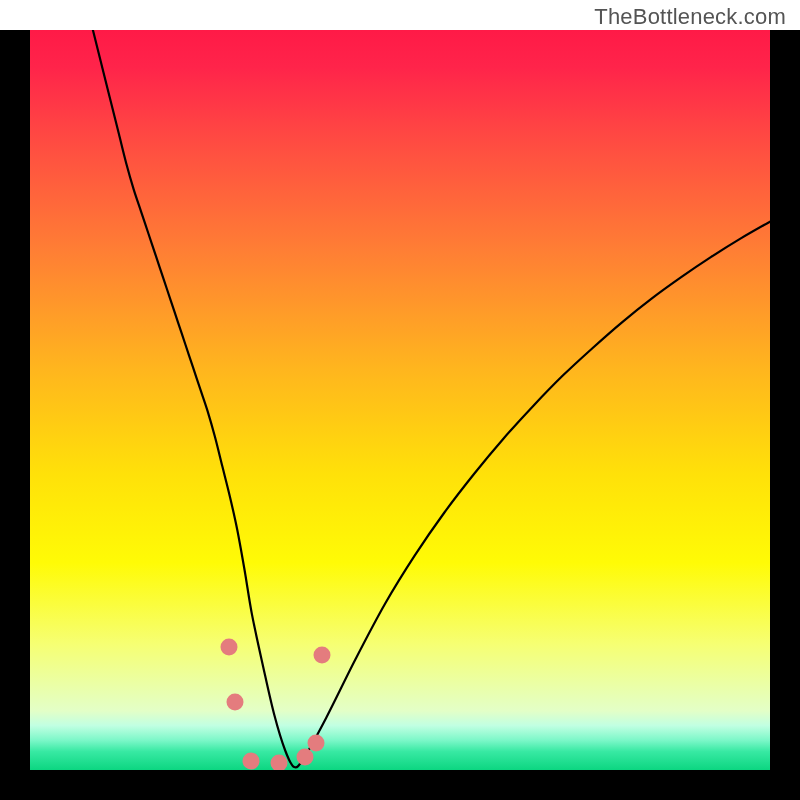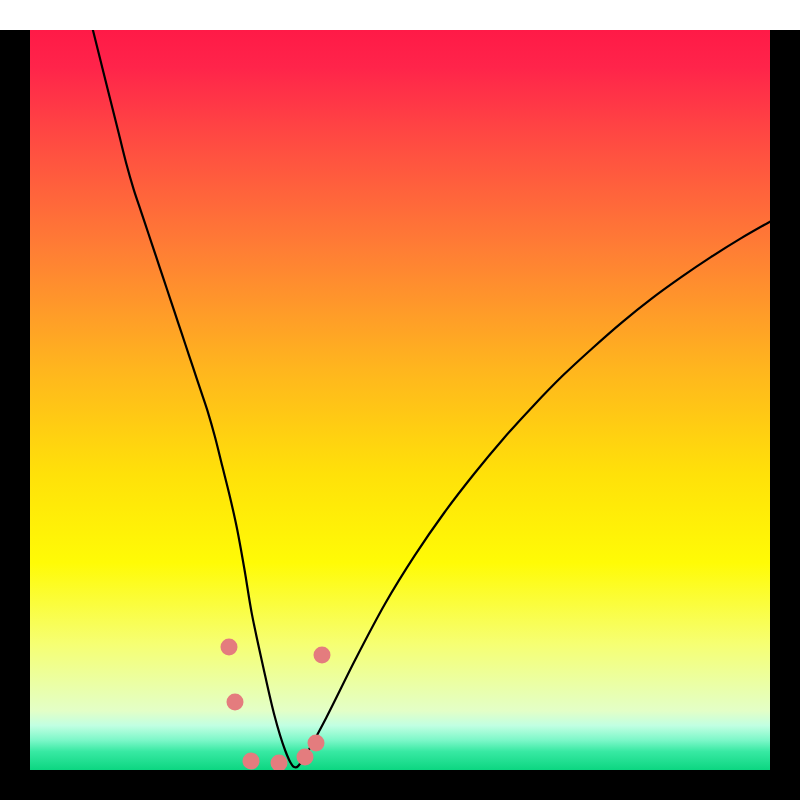--- a/index.html
+++ b/index.html
@@ -61,20 +61,21 @@
     height: 17px;
     background: #e47c7e;
     border-radius: 50%;
     transform: translate(-50%, -50%);
   }
 </style>
 </head>
 <body>
 
 <div class="stage">
+  <div class="watermark">TheBottleneck.com</div>
 
   <div class="frame">
     <div class="plot">
 
       <svg class="gradient" viewBox="0 0 740 740" preserveAspectRatio="none">
         <defs>
           <linearGradient id="bg" x1="0" y1="0" x2="0" y2="1">
               <stop offset="0.00%" stop-color="#ff1a47"></stop>
               <stop offset="5.00%" stop-color="#ff244a"></stop>
               <stop offset="15.00%" stop-color="#ff4b42"></stop>

